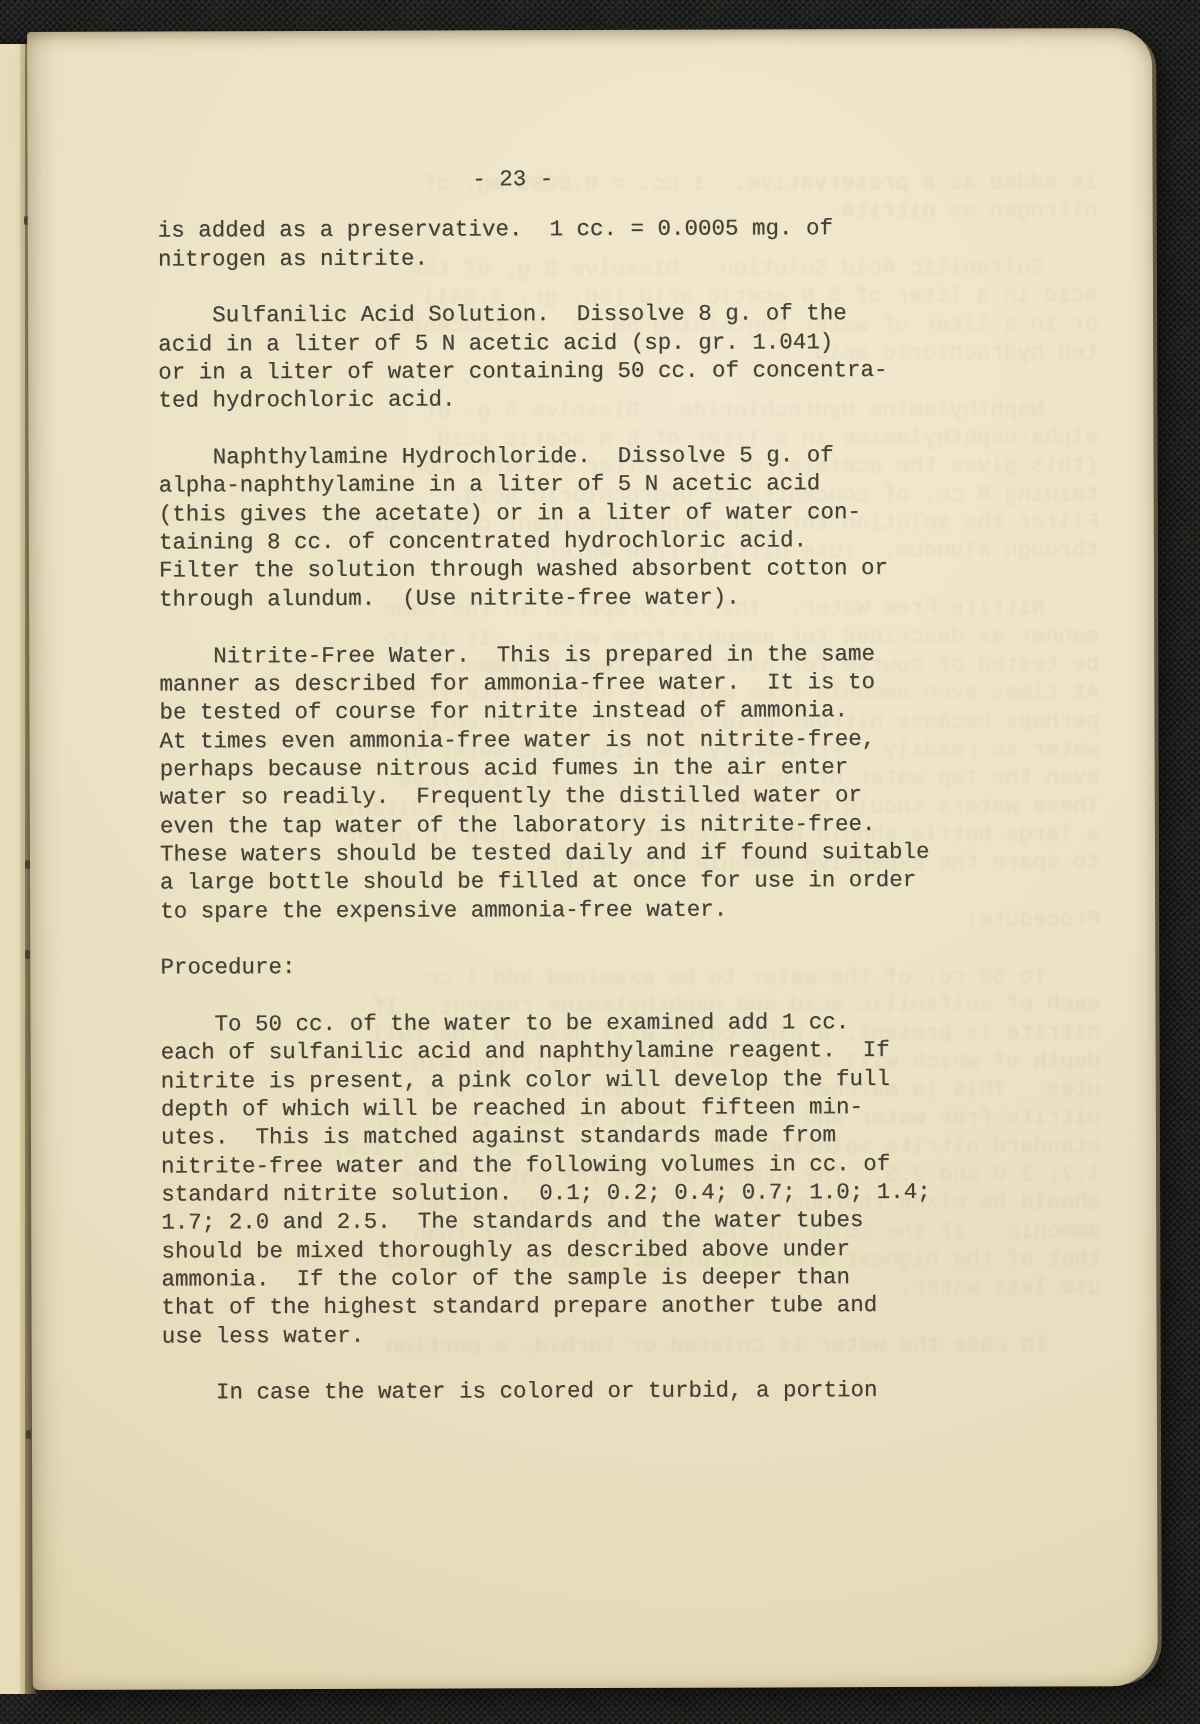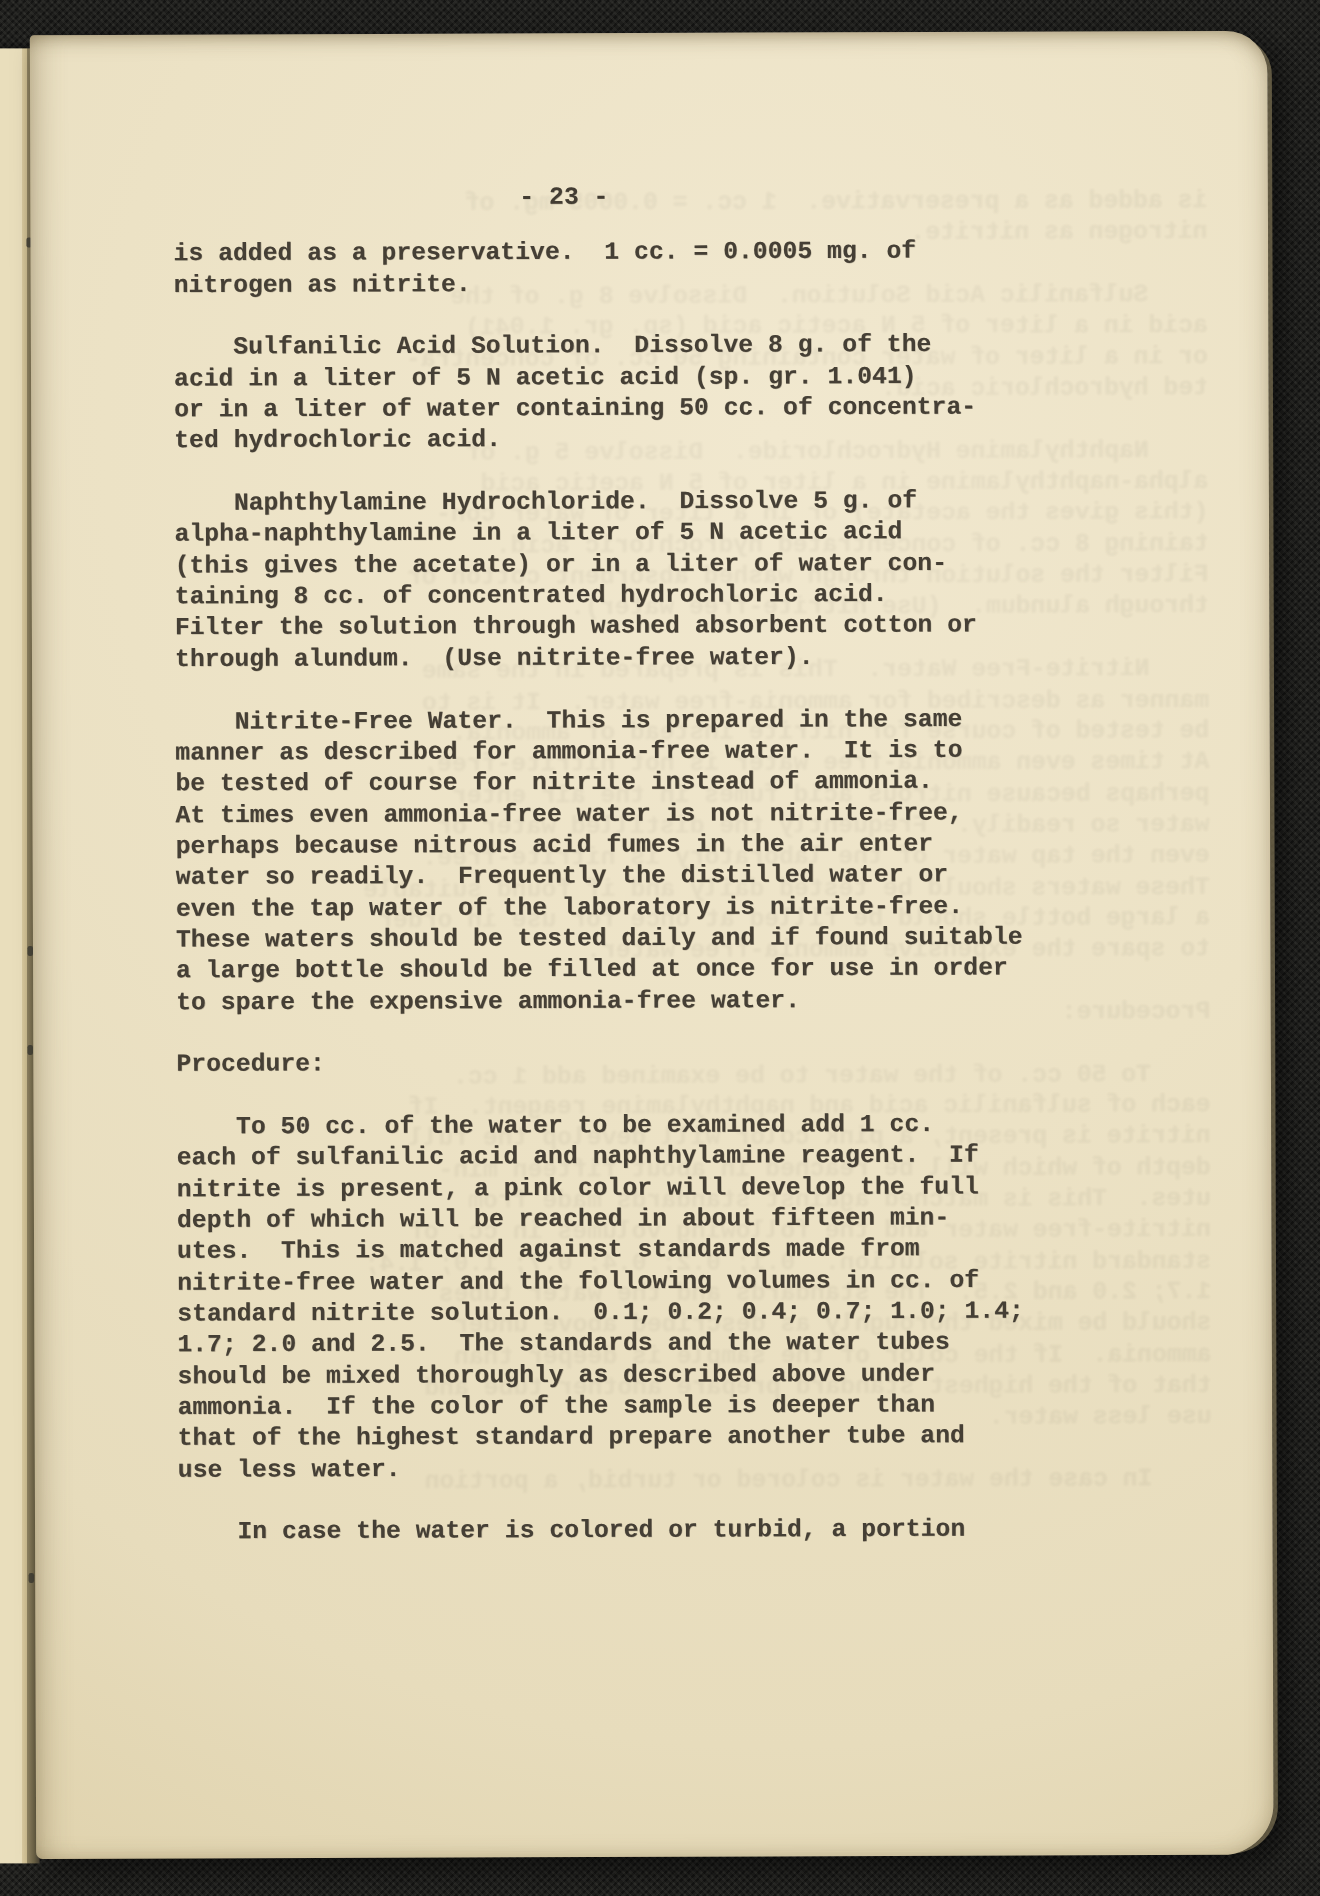--- a/index.html
+++ b/index.html
@@ -10,21 +10,21 @@
     font-family: "Liberation Mono", monospace;
     
     background-color: #1f1f1d;
     background-image:
       repeating-linear-gradient(45deg, rgba(96,96,88,0.15) 0 2px, transparent 2px 5px),
       repeating-linear-gradient(-45deg, rgba(0,0,0,0.35) 0 2px, transparent 2px 5px),
       radial-gradient(rgba(130,130,118,0.10) 1px, transparent 1.4px);
     background-size: auto, auto, 5px 5px;
   }
 
-  .scene { position: absolute; inset: 0; font-weight: bold; }
+  .scene { position: absolute; inset: 0; }
 
   
   .under-page {
     position: absolute;
     left: 0; top: 44px;
     width: 36px; height: 1650px;
     background: linear-gradient(90deg,
       #e9debc 0px, #e9debc 20px,
       #d9caa0 20px, #cbbb8e 25px,
       #8e8261 25px, #6f6548 31px,

